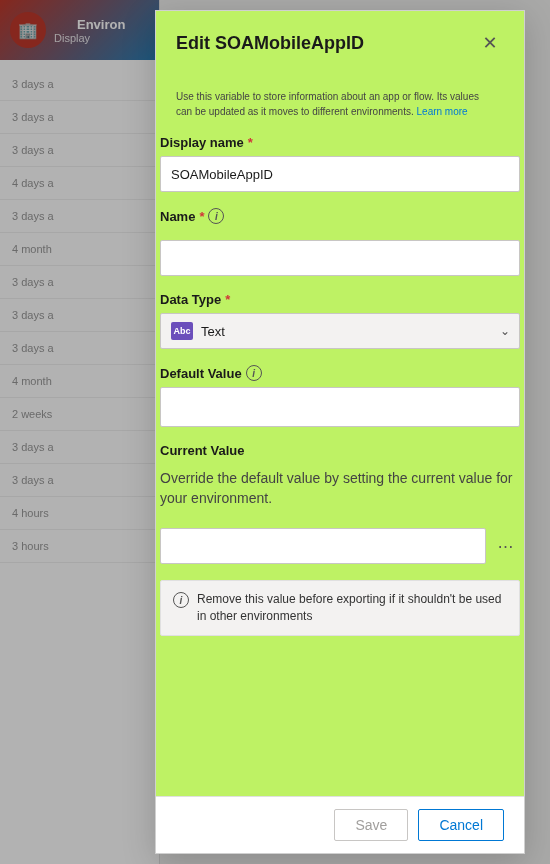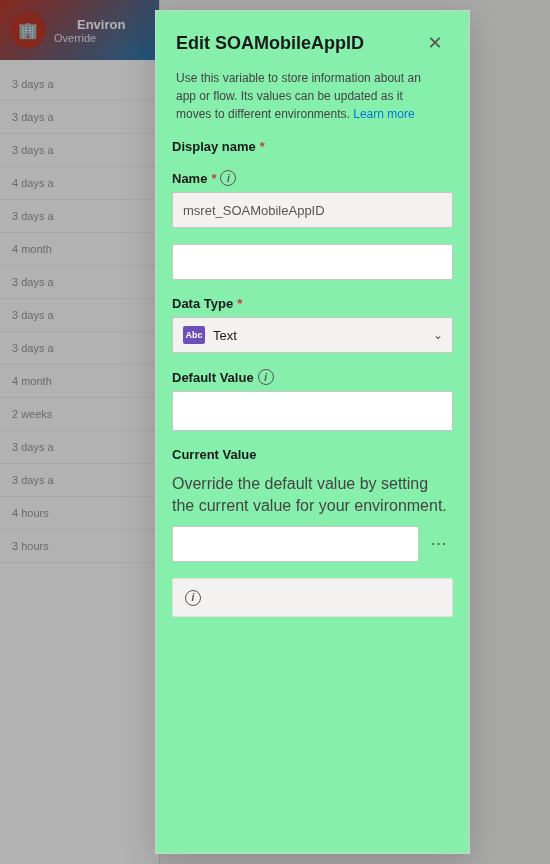--- a/index.html
+++ b/index.html
@@ -83,23 +83,23 @@
       width: 550px;
       height: 864px;
       background: rgba(0,0,0,0.3);
     }
 
     
     .dialog {
       position: absolute;
       top: 10px;
       left: 155px;
-      width: 315px;
+      width: 370px;
       height: 844px;
-      background: #86efac;
+      background: #bef264;
       border: 1px solid #d0d0d0;
       box-shadow: 0 8px 32px rgba(0,0,0,0.18);
       display: flex;
       flex-direction: column;
       overflow: hidden;
     }
 
     .dialog-header {
       display: flex;
       align-items: center;
@@ -123,34 +123,35 @@
       display: flex;
       align-items: center;
       justify-content: center;
       color: #555;
       font-size: 18px;
       border-radius: 3px;
     }
 
     .dialog-description {
       padding: 0 32px 16px 20px;
-      font-size: 12px;
+      font-size: 10px;
       color: #444;
       line-height: 1.5;
+      margin-top: 20px;
     }
 
     .dialog-description a {
       color: #0078d4;
       text-decoration: none;
     }
 
     .dialog-body {
       flex: 1;
       overflow-y: auto;
-      padding: 0 16px;
+      padding: 0 4px;
     }
 
     .field-group {
       margin-bottom: 16px;
     }
 
     .field-label {
       font-size: 13px;
       font-weight: 600;
       color: #1a1a1a;
@@ -260,23 +261,23 @@
     }
 
     .current-value-label {
       font-size: 13px;
       font-weight: 600;
       color: #1a1a1a;
       margin-bottom: 11px;
     }
 
     .current-value-desc {
-      font-size: 16px;
+      font-size: 14px;
       color: #444;
-      margin-bottom: 8px;
+      margin-bottom: 20px;
       line-height: 1.4;
     }
 
     .current-value-input-wrapper {
       display: flex;
       align-items: center;
       gap: 6px;
     }
 
     .current-value-input {
@@ -374,21 +375,21 @@
     .dialog-body::-webkit-scrollbar-thumb { background: #c8c6c4; border-radius: 3px; }
   </style>
 </head>
 <body>
 
 <div class="bg-panel">
   <div class="bg-header">
     <div class="bg-avatar">🏢</div>
     <div>
       <div class="bg-title">Environ</div>
-      <div class="bg-subtitle">Override</div>
+      <div class="bg-subtitle">Display</div>
     </div>
   </div>
   <div class="bg-list">
     <div class="bg-list-item">
         <span class="time">3 days a</span>
       </div>
     <div class="bg-list-item">
         <span class="time">3 days a</span>
       </div>
     <div class="bg-list-item">
@@ -447,29 +448,29 @@
     <a href="#">Learn more</a>
   </div>
 
   <div class="dialog-body">
 
     <div class="field-group">
       <div class="field-label">
         <span>Display name</span>
         <span class="required-star">*</span>
       </div>
+      <input class="field-input" type="text" value="SOAMobileAppID" style="">
     </div>
 
     <div class="field-group">
       <div class="field-label">
         <span>Name</span>
         <span class="required-star">*</span>
         <span class="info-icon">i</span>
       </div>
-      <input class="field-input readonly" type="text" readonly="" value="msret_SOAMobileAppID" style="">
     </div>
 
     <div class="field-group">
       <input class="field-input" type="text" value="" style="">
     </div>
 
     <div class="field-group">
       <div class="field-label">
         <span>Data Type</span>
         <span class="required-star">*</span>
@@ -495,17 +496,22 @@
       <div class="current-value-label">Current Value</div>
       <div class="current-value-desc">Override the default value by setting the current value for your environment.</div>
       <div class="current-value-input-wrapper">
         <input class="current-value-input" type="text" value="" style="">
         <button class="ellipsis-btn" title="More options">⋯</button>
       </div>
     </div>
 
     <div class="info-banner">
       <span class="banner-icon">i</span>
+      <span class="banner-text">Remove this value before exporting if it shouldn't be used in other environments</span>
     </div>
 
   </div>
 
+  <div class="dialog-footer">
+    <button class="btn-save" disabled="">Save</button>
+    <button class="btn-cancel">Cancel</button>
+  </div>
 </div>
 
 </body></html>

